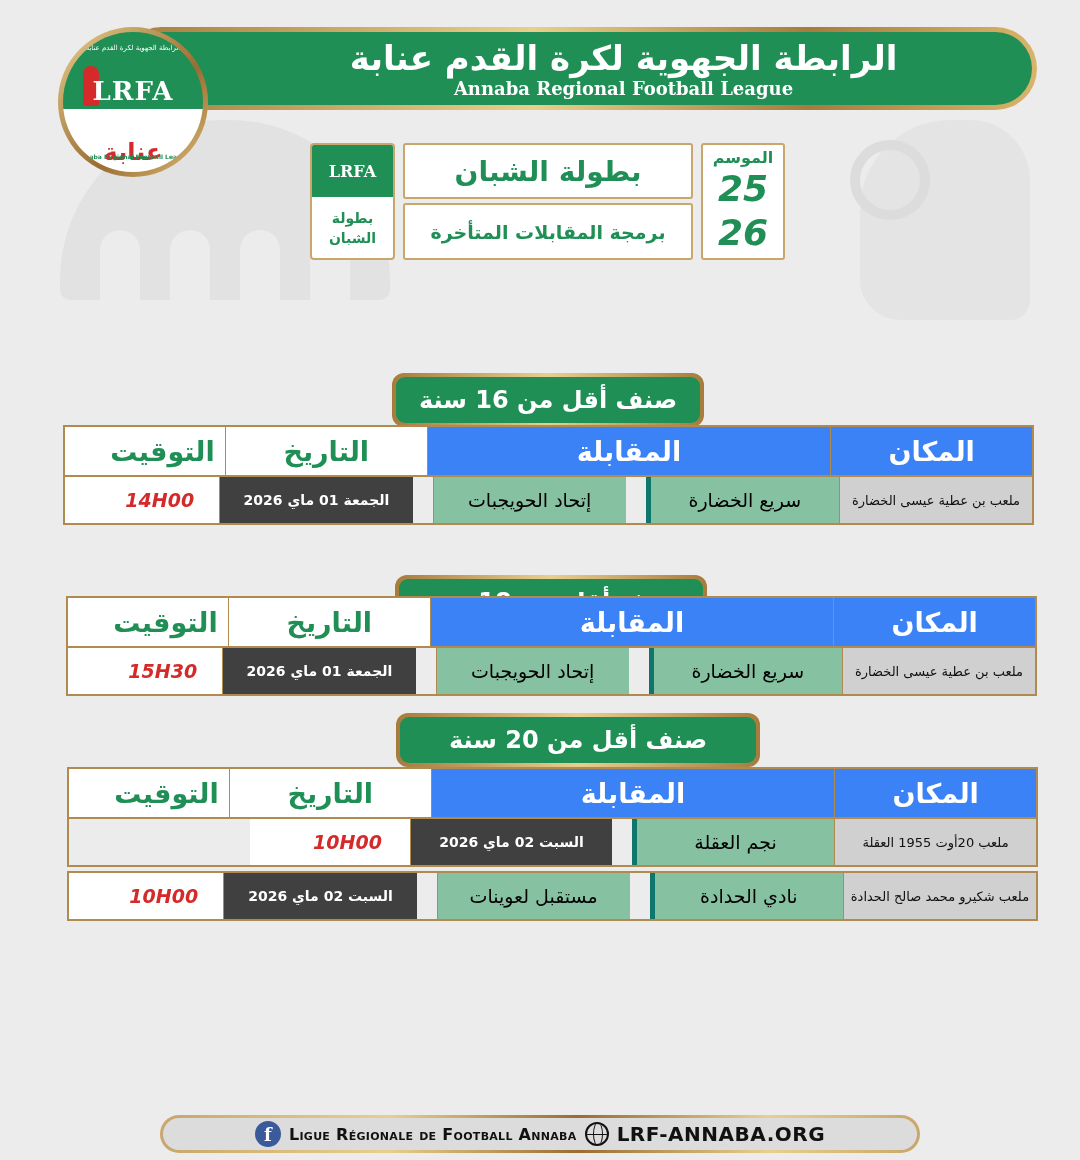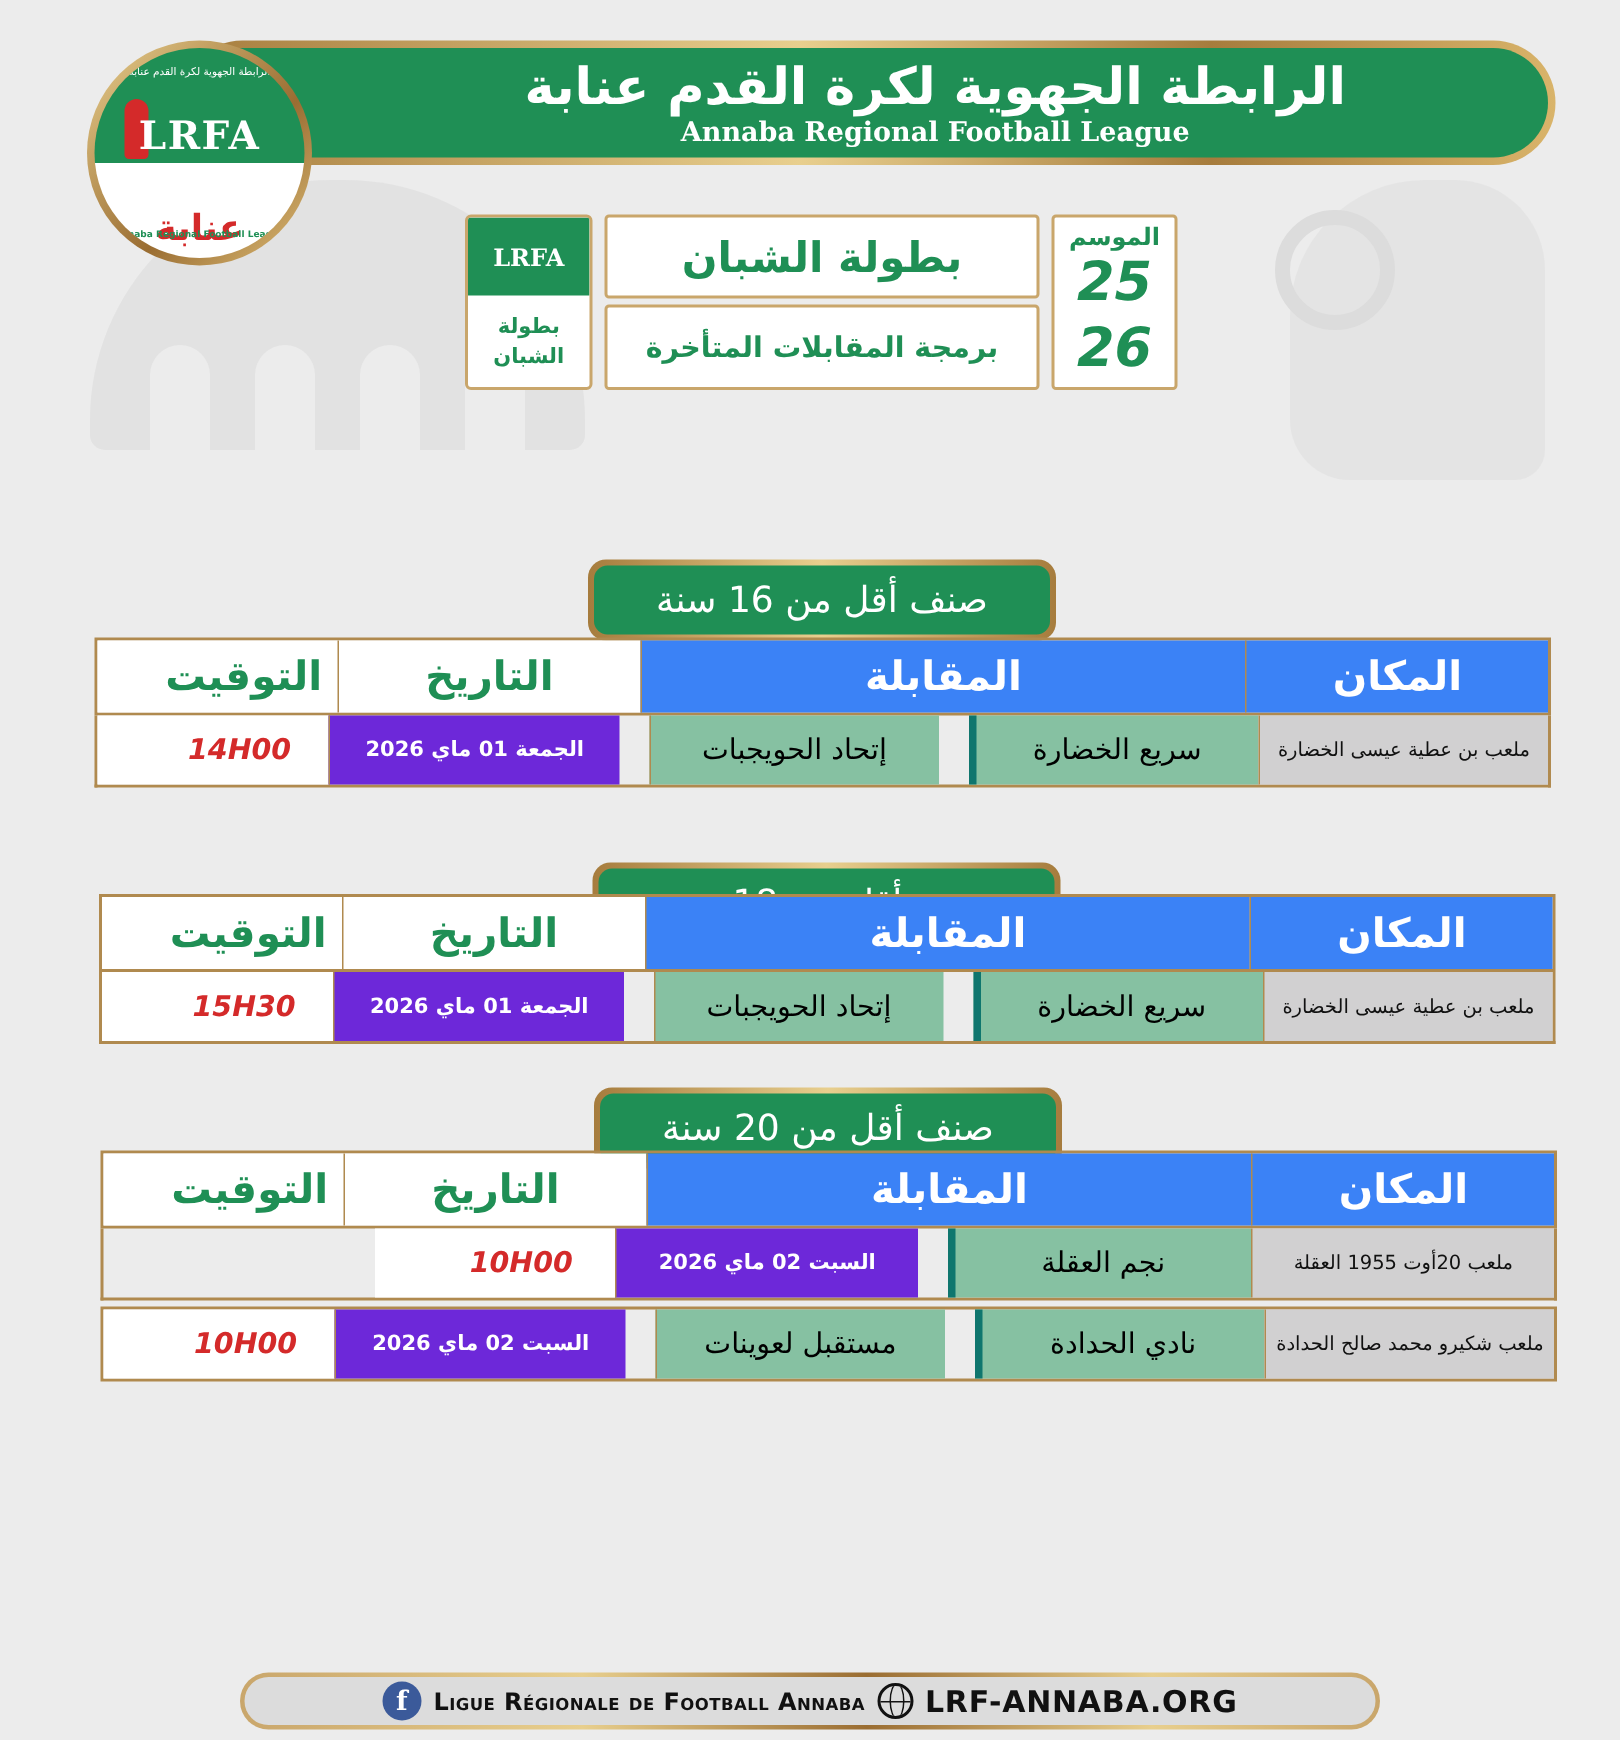--- a/index.html
+++ b/index.html
@@ -128,21 +128,21 @@
 
   
   .cat-pill {
     height: 54px; border-radius: 12px;
     background: linear-gradient(90deg,#a67c3d,#e8cf8e 50%,#a67c3d);
     padding: 4px;
   }
   .cat-pill-inner {
     width: 100%; height: 100%; border-radius: 9px; background: #1f8f55;
     display: flex; align-items: center; justify-content: center;
-    color: #fff; font-weight: normal; font-size: 24px; direction: rtl; text-align: center;
+    color: #fff; font-weight: bold; font-size: 24px; direction: rtl; text-align: center;
   }
 
   
   .tbl { display: flex; flex-direction: column; }
   .tr {
     display: flex; flex-direction: row-reverse;
     border: 2px solid #b08a4f;
   }
   .tr + .tr { border-top: none; }
   .tr.gap { margin-top: 4px; border-top: 2px solid #b08a4f; }
@@ -159,21 +159,21 @@
 
   .hdr .cell { height: 48px; font-weight: bold; font-size: 27px; }
   .hdr .green { background: #3b82f6; color: #fff; }
   .hdr .white { background: #fff; color: #1f8f55; }
   .hdr .c-match { width: 404px; }
 
   .row .cell { height: 46px; }
   .row .c-place { background: #d1d0d1; font-size: 13px; line-height: 17px; color: #111; }
   .row .c-team { background: #86c1a2; font-size: 19px; color: #000000; margin-left: 20px; }
   .row .c-team.first { border-left: 5px solid #0f766e; }
-  .row .c-date { background: #6d28d9; color: #fff; font-size: 14px; font-weight: bold; }
+  .row .c-date { background: #404040; color: #fff; font-size: 14px; font-weight: bold; }
   .row .c-time { background: #fff; color: #d42a2a; font-size: 19px; font-weight: bold; font-style: italic; }
 
   
   .footer {
     left: 160px; top: 1115px; width: 760px; height: 38px; border-radius: 19px;
     background: linear-gradient(90deg,#c9a66b,#e8cf8e 30%,#9a6d32 55%,#e8cf8e 80%,#c9a66b);
     padding: 3px;
   }
   .footer-inner {
     width: 100%; height: 100%; border-radius: 16px; background: #dcdcdc;
@@ -269,21 +269,21 @@
   </div>
   <div class="tr row">
     <div class="cell c-place">ملعب بن عطية عيسى الخضارة</div>
     <div class="cell c-team first">سريع الخضارة</div>
     <div class="cell c-team">إتحاد الحويجبات</div>
     <div class="cell c-date">الجمعة 01 ماي 2026</div>
     <div class="cell c-time">15H30</div>
   </div>
 </div>
 
-<div class="abs cat-pill" style="left:396px; top:713px; width:312px;margin-top:12px;">
+<div class="abs cat-pill" style="left:396px; top:713px; width:364px;">
   <div class="cat-pill-inner">صنف أقل من 20 سنة</div>
 </div>
 <div class="abs tbl" style="left:67px; top:767px; width:971px;">
   <div class="tr hdr">
     <div class="cell green c-place">المكان</div>
     <div class="cell green c-match">المقابلة</div>
     <div class="cell white c-date">التاريخ</div>
     <div class="cell white c-time">التوقيت</div>
   </div>
   <div class="tr row">

